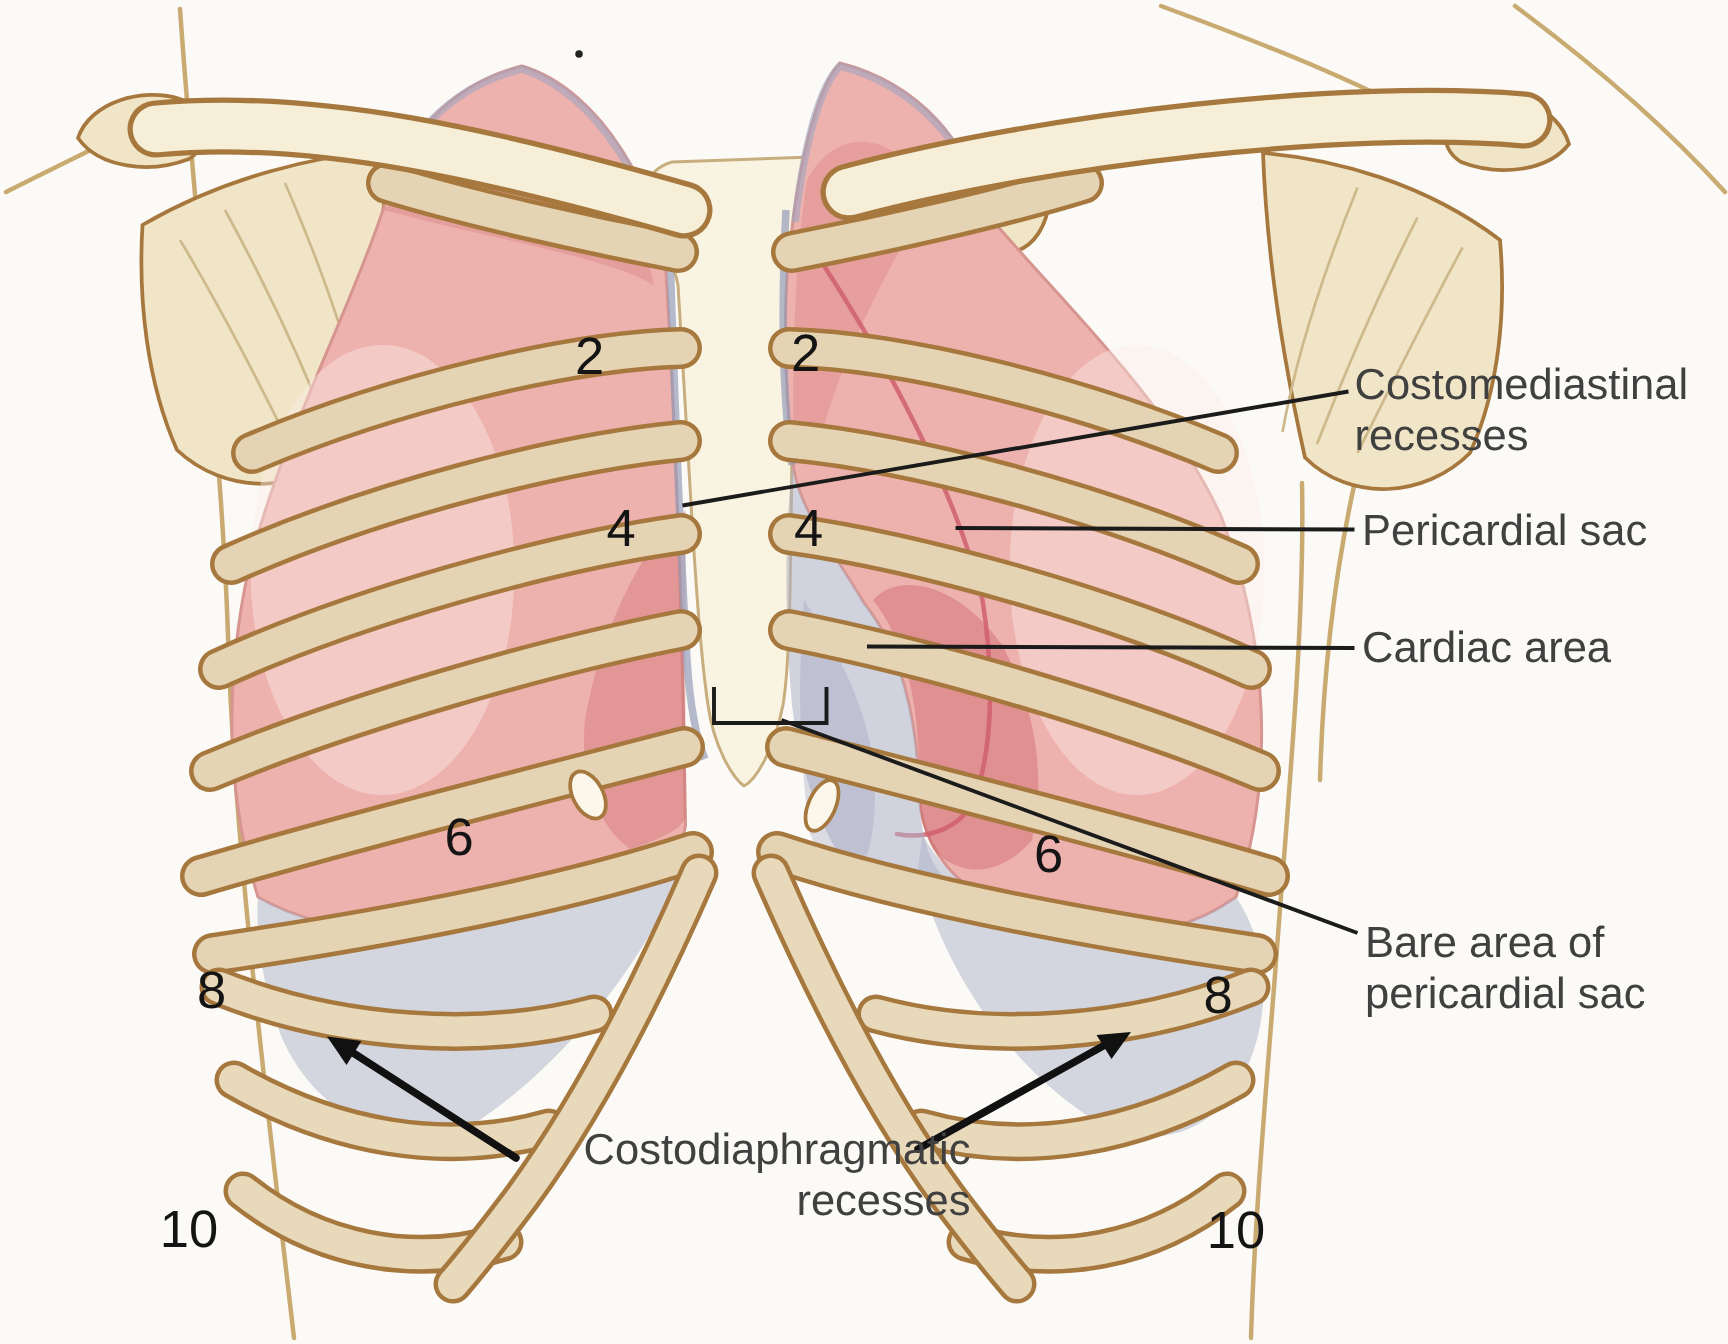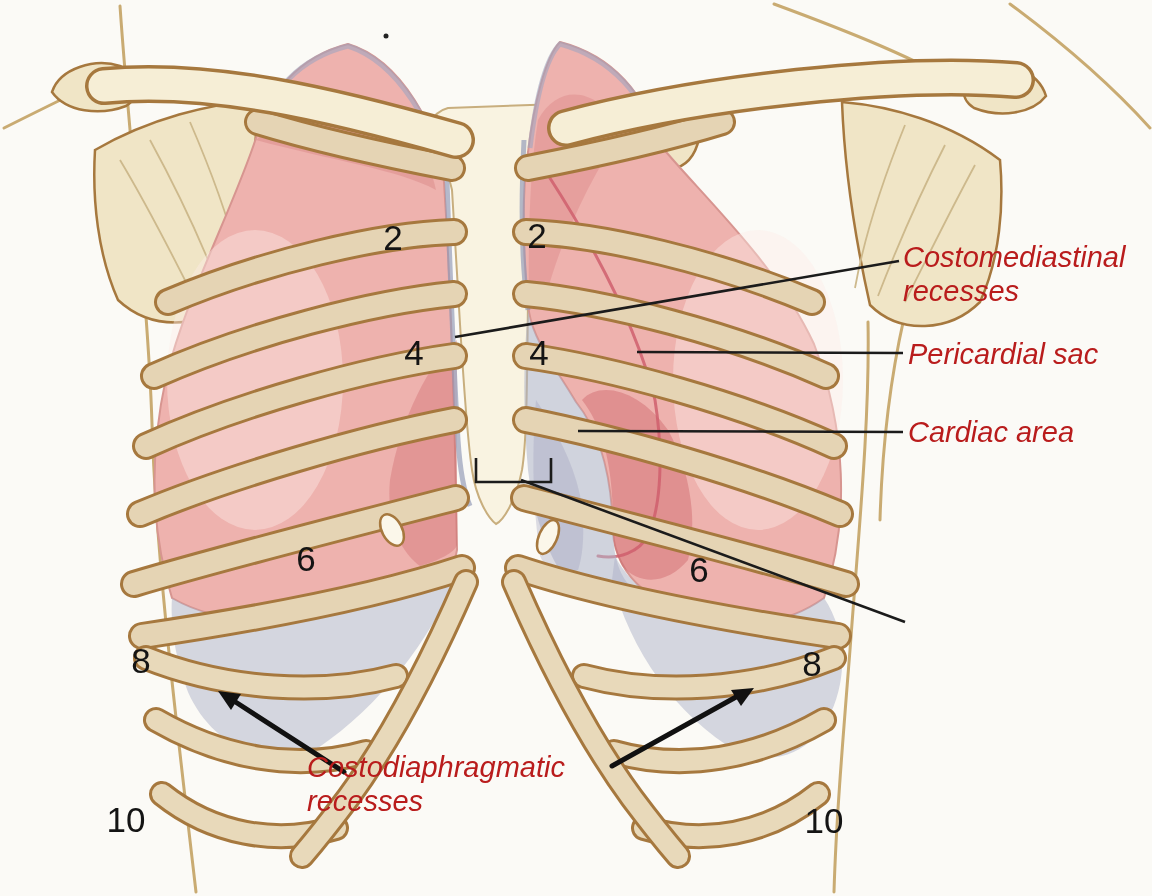--- a/index.html
+++ b/index.html
@@ -3,24 +3,24 @@
 <meta charset="utf-8">
 <style>
   html,body{margin:0;padding:0;background:#e8e6e2;}
   .canvas{
     position:relative;width:1152px;height:896px;overflow:hidden;
     background:#fbfaf6;
     font-family:"Liberation Sans", sans-serif;
   }
   .canvas svg{position:absolute;left:0;top:0;}
   .lbl{
-    position:absolute;color:#b91c1c;font-size:29px;line-height:34px;
-    letter-spacing:0px;white-space:nowrap;font-style:italic;
+    position:absolute;color:#404040;font-size:29px;line-height:34px;
+    letter-spacing:0px;white-space:nowrap;
   }
-  .lbl.center{text-align:left;}
+  .lbl.center{text-align:right;}
   .num{
     position:absolute;color:#141414;font-size:35px;
     transform:translate(-50%,-50%);
   }
 </style>
 </head>
 <body>
 
 <div class="canvas">
 
@@ -234,20 +234,24 @@
 
   <div class="lbl" style="left:903px;top:240px">
     <span>Costomediastinal</span><br>
     <span>recesses</span>
   </div>
 
   <div class="lbl" style="left:908px;top:337px">Pericardial sac</div>
 
   <div class="lbl" style="left:908px;top:415px">Cardiac area</div>
 
+  <div class="lbl" style="left:910px;top:612px">
+    <span>Bare area of</span><br>
+    <span>pericardial sac</span>
+  </div>
 
   <div class="lbl center" style="left:307px;top:750px;width:340px">
     <span>Costodiaphragmatic</span><br>
     <span>recesses</span>
   </div>
 
   <div class="num" style="left:393px;top:238px">2</div>
   <div class="num" style="left:537px;top:236px">2</div>
   <div class="num" style="left:414px;top:353px">4</div>
   <div class="num" style="left:539px;top:353px">4</div>

